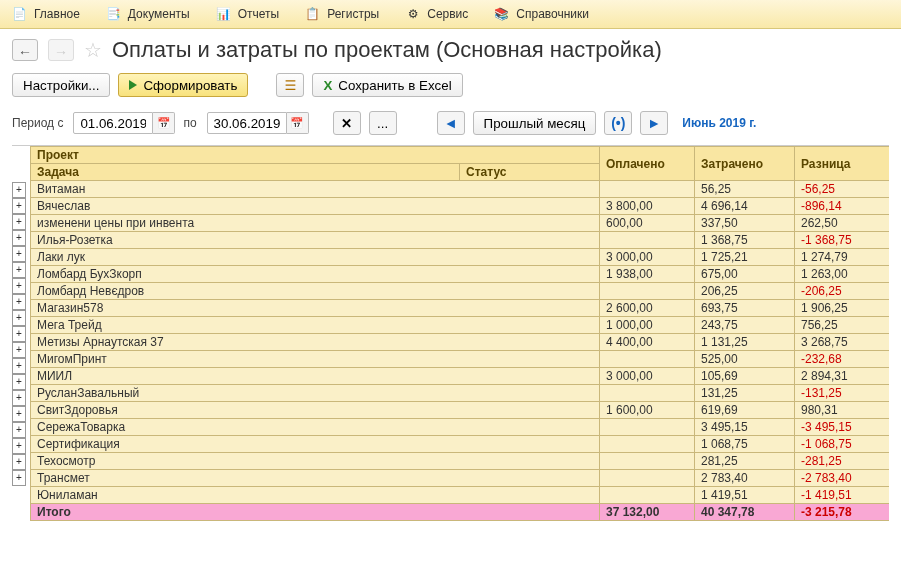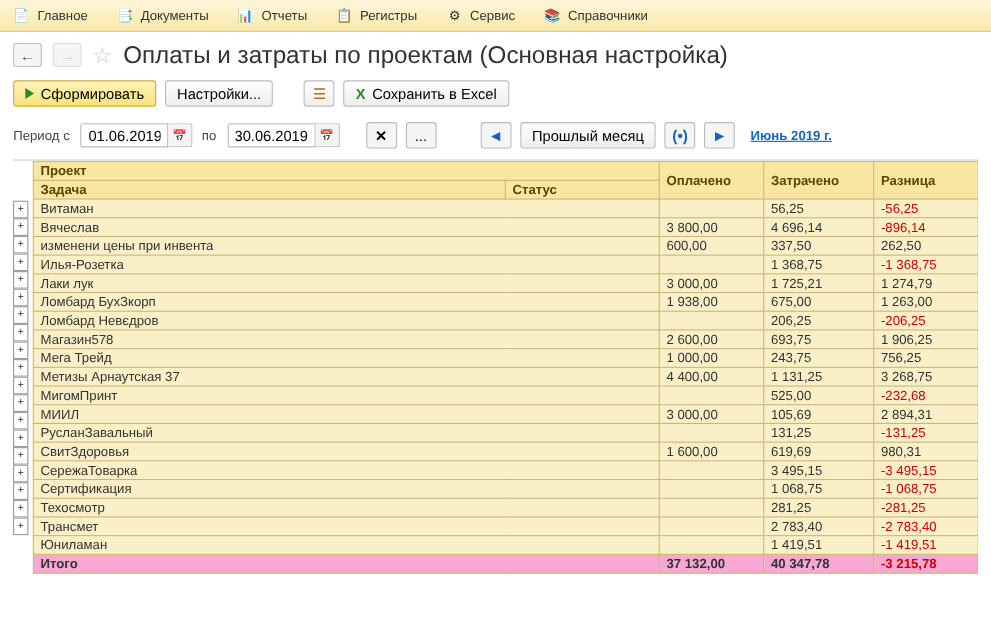--- a/index.html
+++ b/index.html
@@ -87,21 +87,21 @@
   }
   .date-input.left { border-radius:2px 0 0 2px; }
   .period-label { color:#444; padding-right:2px; }
   .icon-btn {
     border:1px solid #bbb; border-radius:3px;
     width:28px; height:24px; background:#f5f5f5;
     display:inline-flex; align-items:center; justify-content:center;
     cursor:pointer;
   }
   .arrow-blue { color:#1565c0; font-weight:bold; font-size:14px; }
-  .period-display { color:#1565c0; font-weight:bold; margin-left:6px;text-decoration:underline; }
+  .period-display { color:#1565c0; font-weight:bold; margin-left:6px; }
 
   
   .report-scroll {
     border-top:1px solid #ccc;
     position:relative;
     overflow:auto;
     max-height:400px;
   }
   table.report {
     border-collapse:collapse;
@@ -187,26 +187,26 @@
 <div class="content-area">
 
   <div class="title-row">
     <span class="nav-btn">←</span>
     <span class="nav-btn disabled">→</span>
     <span class="star-icon">☆</span>
     <span class="page-title">Оплаты и затраты по проектам (Основная настройка)</span>
   </div>
 
   <div class="toolbar">
+    <button class="btn">
+      <span>Настройки...</span>
+    </button>
     <button class="btn primary">
       <span class="play-triangle"></span>
       <span>Сформировать</span>
-    </button>
-    <button class="btn">
-      <span>Настройки...</span>
     </button>
     <span style="width:12px"></span>
     <button class="btn icon-only">
       <span style="color:#b07000;">☰</span>
     </button>
     <button class="btn">
       <span style="color:#2a8a2a;font-weight:bold;">X</span>
       <span>Сохранить в Excel</span>
     </button>
   </div>

